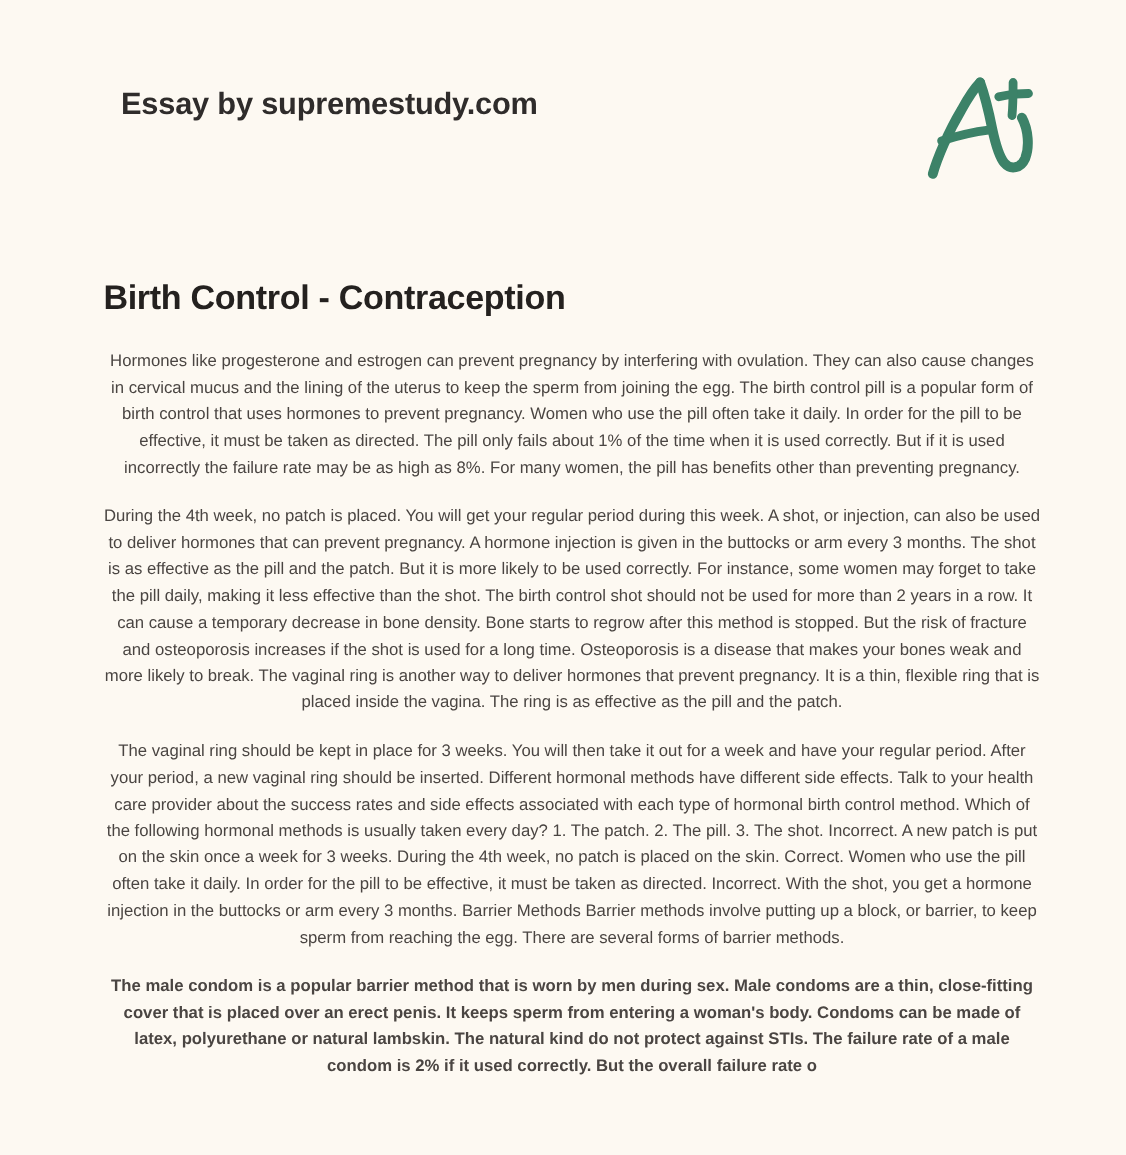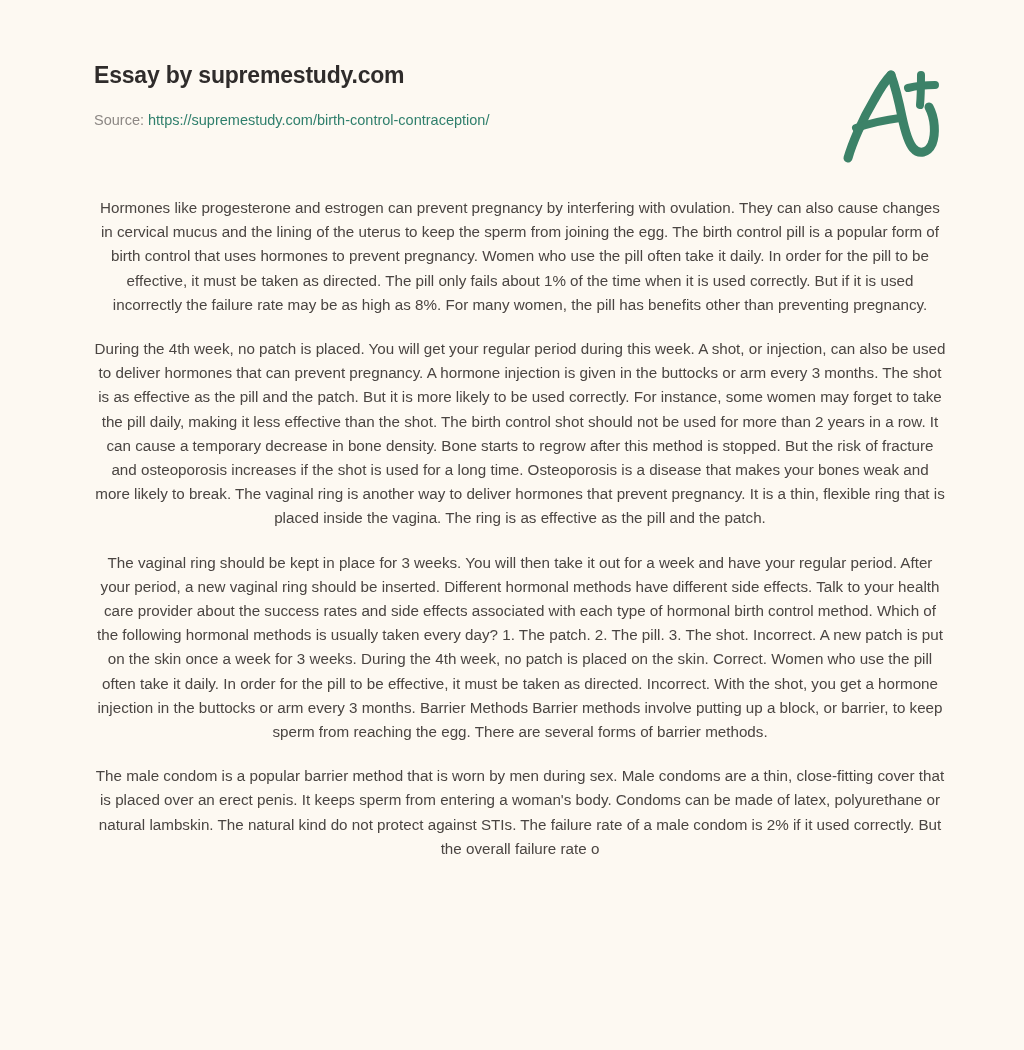--- a/index.html
+++ b/index.html
@@ -24,26 +24,26 @@
 
   
   .header {
     position: relative;
     padding: 62px 76px 0 94px;
     height: 170px;
     box-sizing: border-box;
   }
 
   .byline {
-    font-size: 23px;
+    font-size: 28px;
     font-weight: bold;
     color: #2f2c2b;
     letter-spacing: -0.2px;
     line-height: 1.2;
-    margin: 0;
+    margin: 16px;
   }
 
   .source-line {
     margin-top: 22px;
     font-size: 14.5px;
     color: #8d8885;
     line-height: 1.2;
     white-space: nowrap;
   }
 
@@ -92,35 +92,32 @@
   .body-copy p {
     font-size: 15.2px;
     line-height: 24.2px;
     color: #4a4542;
     margin: 0 0 20px 0;
     text-align: center;
   }
 
   .body-copy p:last-child {
     margin-bottom: 0;
+    font-weight: bold;
   }
 </style>
 </head>
 <body>
 
 <div class="page">
 
   <div class="header">
 
     <div class="byline">Essay by supremestudy.com</div>
 
-    <div class="source-line">
-      <span class="source-label">Source:</span>
-      <a class="source-url" href="#">https://supremestudy.com/birth-control-contraception/</a>
-    </div>
 
     <div class="logo">
       <svg viewBox="0 0 116 104" xmlns="http://www.w3.org/2000/svg">
         <g fill="none" stroke="#3c8268" stroke-linecap="round" stroke-linejoin="round">
 
           <path d="M12 96 C16 82 26 58 38 38 C44 27 50 18 55 13" stroke-width="9"></path>
 
           <path d="M55 13 C59 24 63 40 66 55 C69 69 72 80 77 86
                    C83 93 92 91 96 82 C100 72 99 56 93 45" stroke-width="9"></path>
 
@@ -130,20 +127,21 @@
 
           <path d="M85 13 C85 22 85 33 84 43" stroke-width="8"></path>
         </g>
       </svg>
     </div>
 
   </div>
 
   <div class="article">
 
+    <h1 class="article-title">Birth Control - Contraception</h1>
 
     <div class="body-copy">
       <p>Hormones like progesterone and estrogen can prevent pregnancy by interfering with ovulation. They can also cause changes in cervical mucus and the lining of the uterus to keep the sperm from joining the egg. The birth control pill is a popular form of birth control that uses hormones to prevent pregnancy. Women who use the pill often take it daily. In order for the pill to be effective, it must be taken as directed. The pill only fails about 1% of the time when it is used correctly. But if it is used incorrectly the failure rate may be as high as 8%. For many women, the pill has benefits other than preventing pregnancy.</p>
       <p>During the 4th week, no patch is placed. You will get your regular period during this week. A shot, or injection, can also be used to deliver hormones that can prevent pregnancy. A hormone injection is given in the buttocks or arm every 3 months. The shot is as effective as the pill and the patch. But it is more likely to be used correctly. For instance, some women may forget to take the pill daily, making it less effective than the shot. The birth control shot should not be used for more than 2 years in a row. It can cause a temporary decrease in bone density. Bone starts to regrow after this method is stopped. But the risk of fracture and osteoporosis increases if the shot is used for a long time. Osteoporosis is a disease that makes your bones weak and more likely to break. The vaginal ring is another way to deliver hormones that prevent pregnancy. It is a thin, flexible ring that is placed inside the vagina. The ring is as effective as the pill and the patch.</p>
       <p>The vaginal ring should be kept in place for 3 weeks. You will then take it out for a week and have your regular period. After your period, a new vaginal ring should be inserted. Different hormonal methods have different side effects. Talk to your health care provider about the success rates and side effects associated with each type of hormonal birth control method. Which of the following hormonal methods is usually taken every day? 1. The patch. 2. The pill. 3. The shot. Incorrect. A new patch is put on the skin once a week for 3 weeks. During the 4th week, no patch is placed on the skin. Correct. Women who use the pill often take it daily. In order for the pill to be effective, it must be taken as directed. Incorrect. With the shot, you get a hormone injection in the buttocks or arm every 3 months. Barrier Methods Barrier methods involve putting up a block, or barrier, to keep sperm from reaching the egg. There are several forms of barrier methods.</p>
       <p>The male condom is a popular barrier method that is worn by men during sex. Male condoms are a thin, close-fitting cover that is placed over an erect penis. It keeps sperm from entering a woman's body. Condoms can be made of latex, polyurethane or natural lambskin. The natural kind do not protect against STIs. The failure rate of a male condom is 2% if it used correctly. But the overall failure rate o</p>
     </div>
 
   </div>
 

